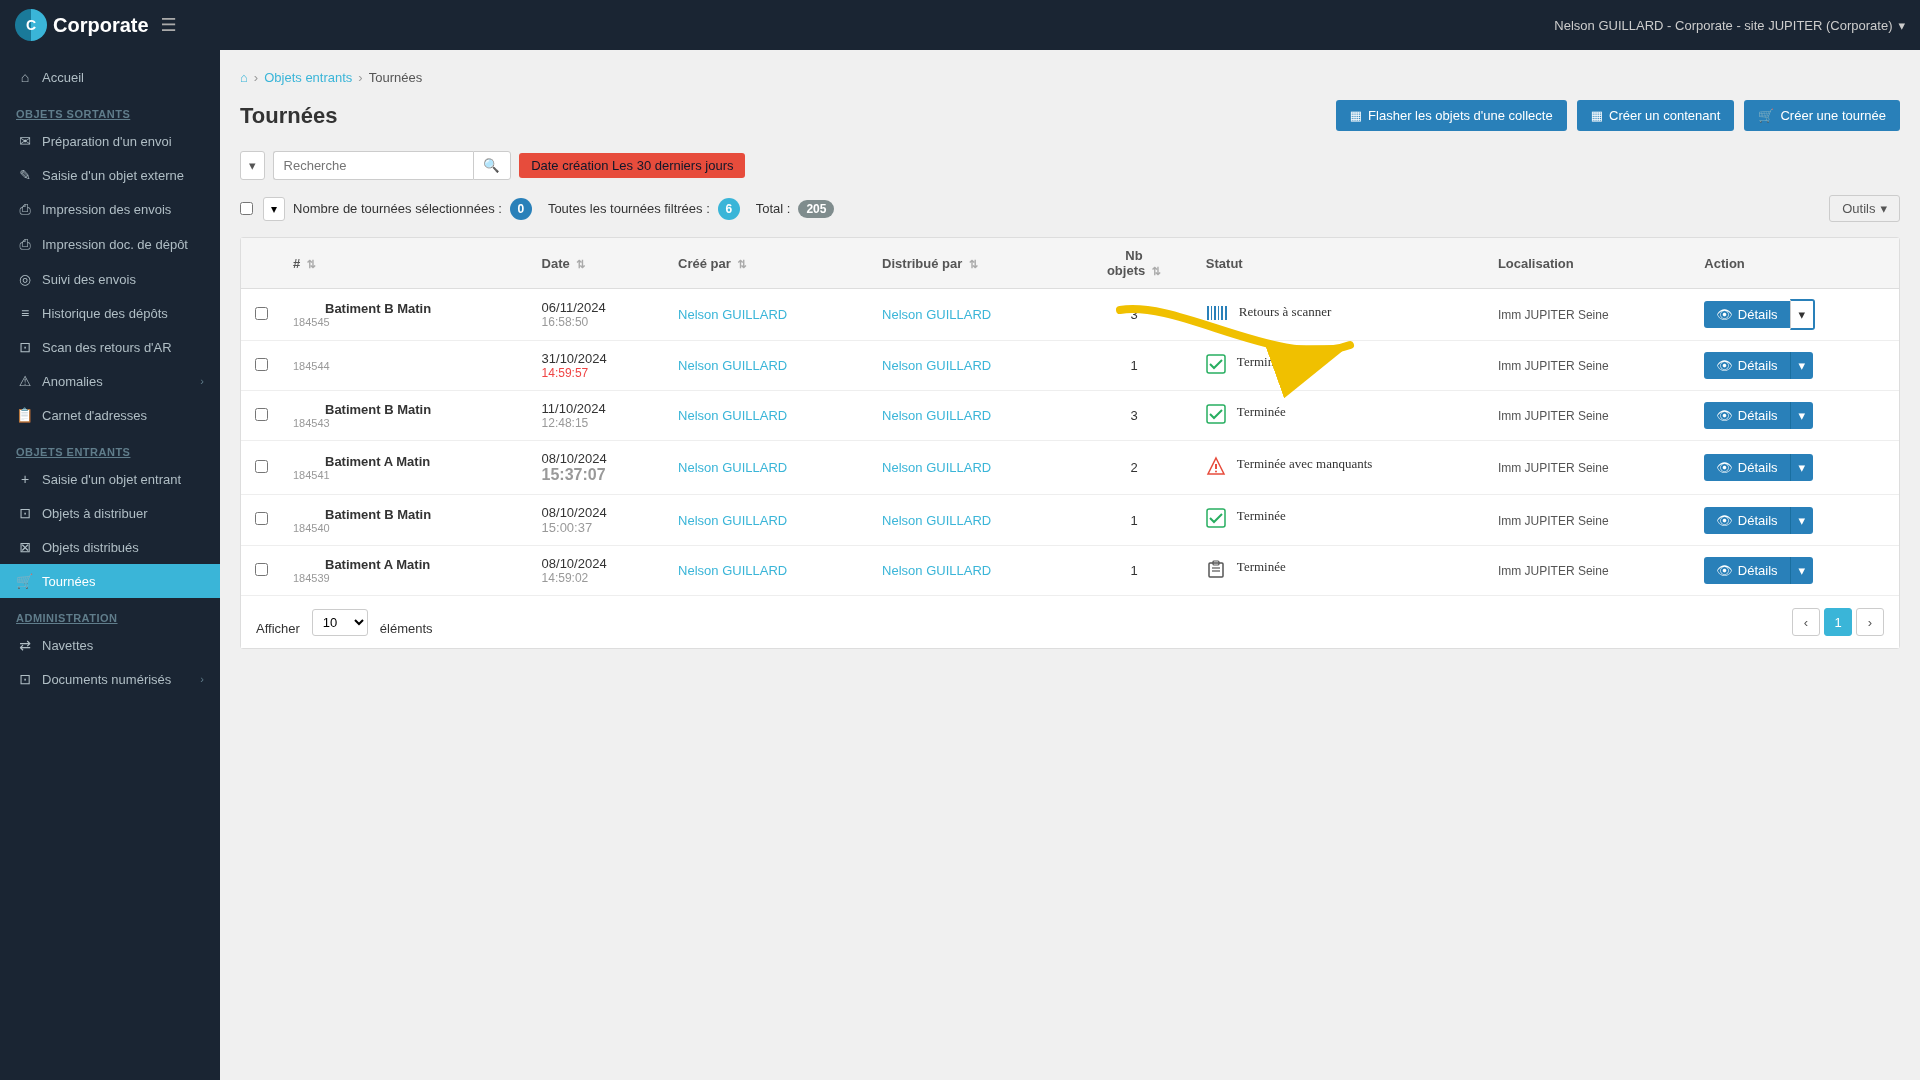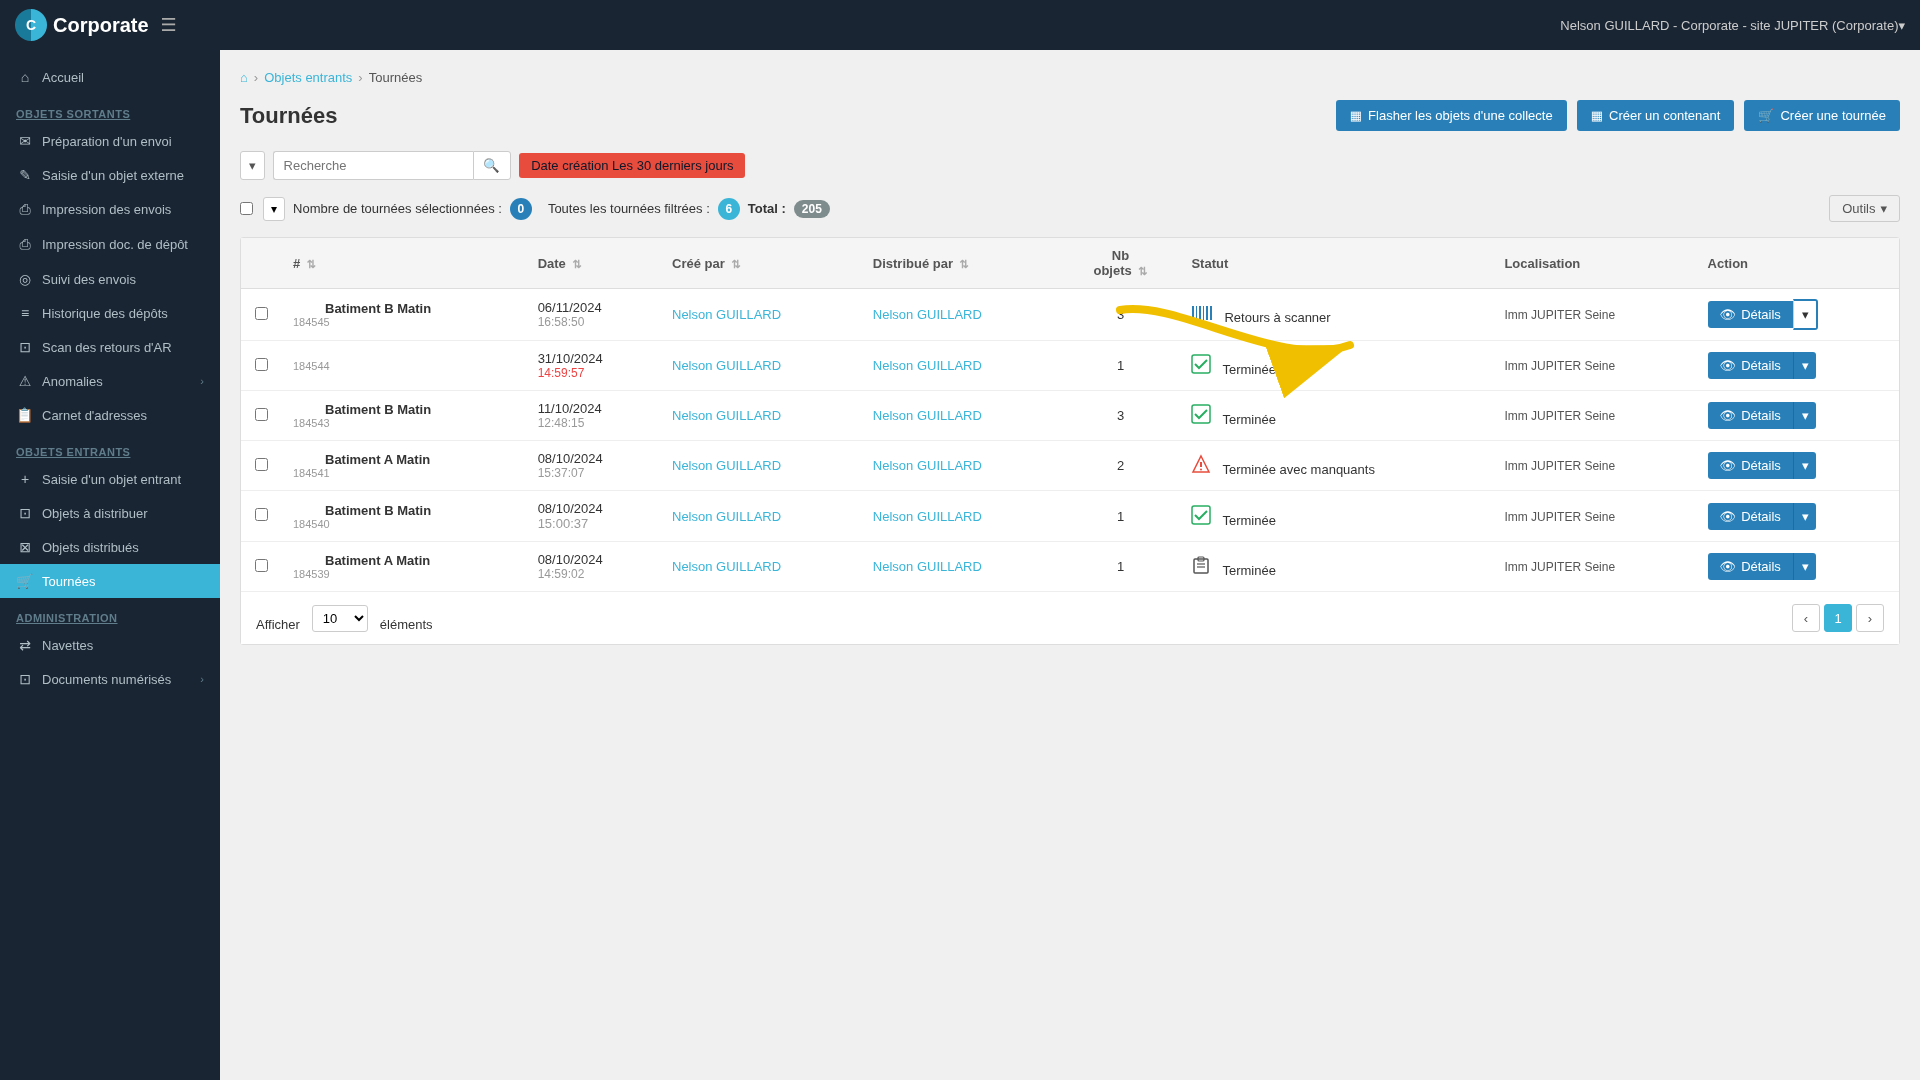--- a/index.html
+++ b/index.html
@@ -22,21 +22,21 @@
       display: flex; align-items: center; gap: 6px;
       font-size: 20px; font-weight: bold; color: white;
     }
     .logo-circle {
       width: 32px; height: 32px; border-radius: 50%;
       background: conic-gradient(#3ab5d8 0deg 180deg, #1a7a9a 180deg 360deg);
       display: flex; align-items: center; justify-content: center;
       color: white; font-weight: bold; font-size: 14px;
     }
     .navbar-menu-icon { color: #aaa; font-size: 18px; cursor: pointer; }
-    .navbar-right { color: #ccc; font-size: 13px; display: flex; align-items: center; gap: 0; cursor: pointer; }
+    .navbar-right { color: #ccc; font-size: 13px; display: flex; align-items: center; gap: 6px; cursor: pointer; }
 
     
     .sidebar {
       background: #1a2533;
       width: 220px;
       position: fixed;
       top: 50px; left: 0; bottom: 0;
       overflow-y: auto;
       padding-top: 10px;
     }
@@ -143,22 +143,23 @@
     th .sort-icon { color: #aaa; font-size: 11px; margin-left: 3px; }
     td {
       padding: 10px 12px; border-bottom: 1px solid #eee;
       font-size: 13px; color: #333; vertical-align: middle;
     }
     tr:last-child td { border-bottom: none; }
     .row-num { font-weight: bold; color: #333; margin-left: 32px; }
     .row-subnum { color: #999; font-size: 11px; }
     .link-blue { color: #3ab5d8; cursor: pointer; }
     .status-badge {
-      display: inline-flex; align-items: flex-end; gap: 11px;
+      display: inline-flex; align-items: flex-start; gap: 11px;
       font-size: 13px;
+      font-family: Liberation Serif, serif;
     }
 
     
     .action-group { display: flex; align-items: center; gap: 0; }
     .btn-detail {
       background: #2980b9; color: white; border: none; padding: 6px 12px;
       font-size: 13px; cursor: pointer; border-radius: 3px 0 0 3px;
       display: flex; align-items: center; gap: 5px;
     }
     .btn-detail-arrow {
@@ -336,21 +337,21 @@
     </div>
   </div>
 
   <div class="count-bar">
     <input type="checkbox" class="select-all-checkbox" style="">
     <button class="dropdown-arrow-btn">▾</button>
     <span>Nombre de tournées sélectionnées :</span>
     <span class="badge">0</span>
     <span style="margin-left:8px;">Toutes les tournées filtrées :</span>
     <span class="badge badge-blue">6</span>
-    <span style="font-weight:bold;">Total :</span>
+    <span style="margin-left:8px;">Total :</span>
     <span class="badge badge-gray">205</span>
     <div class="count-bar-right">
       <button class="outils-btn">
         <span>Outils</span>
         <span>▾</span>
       </button>
     </div>
   </div>
 
   <div class="table-container" style="position:relative;">
@@ -505,21 +506,21 @@
           <tr>
     <td class="checkbox-col">
       <input type="checkbox" style="">
     </td>
     <td>
       <div class="row-num">Batiment A Matin</div>
       <div class="row-subnum">184541</div>
     </td>
     <td>
       <div>08/10/2024</div>
-      <div style="color:#999;font-size:12px;">15:37:07</div>
+      <div style="color:#999;font-size:16px;font-weight:bold;">15:37:07</div>
     </td>
     <td>
       <span class="link-blue">Nelson GUILLARD</span>
     </td>
     <td>
       <span class="link-blue">Nelson GUILLARD</span>
     </td>
     <td class="th-center">
       <span>2</span>
     </td>

